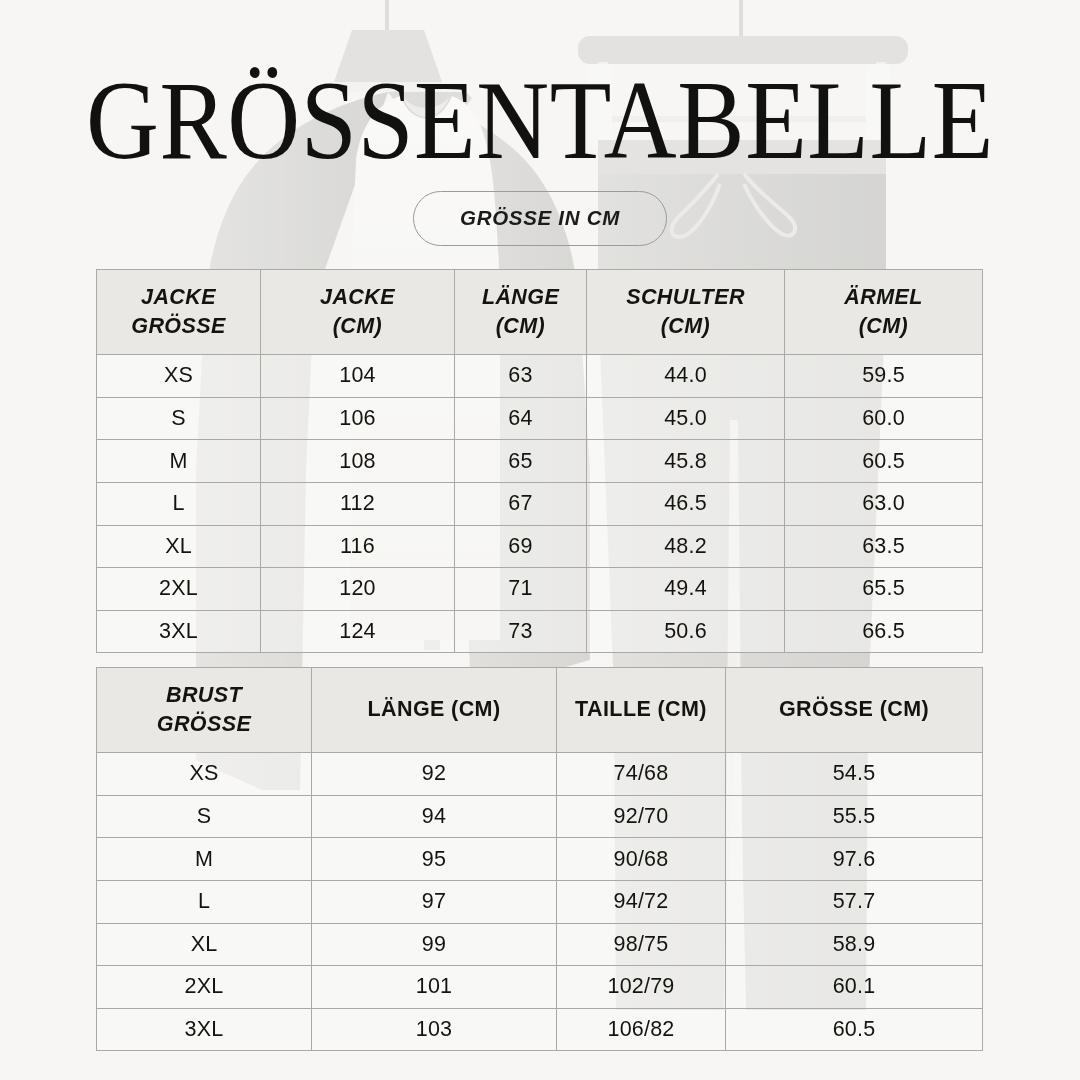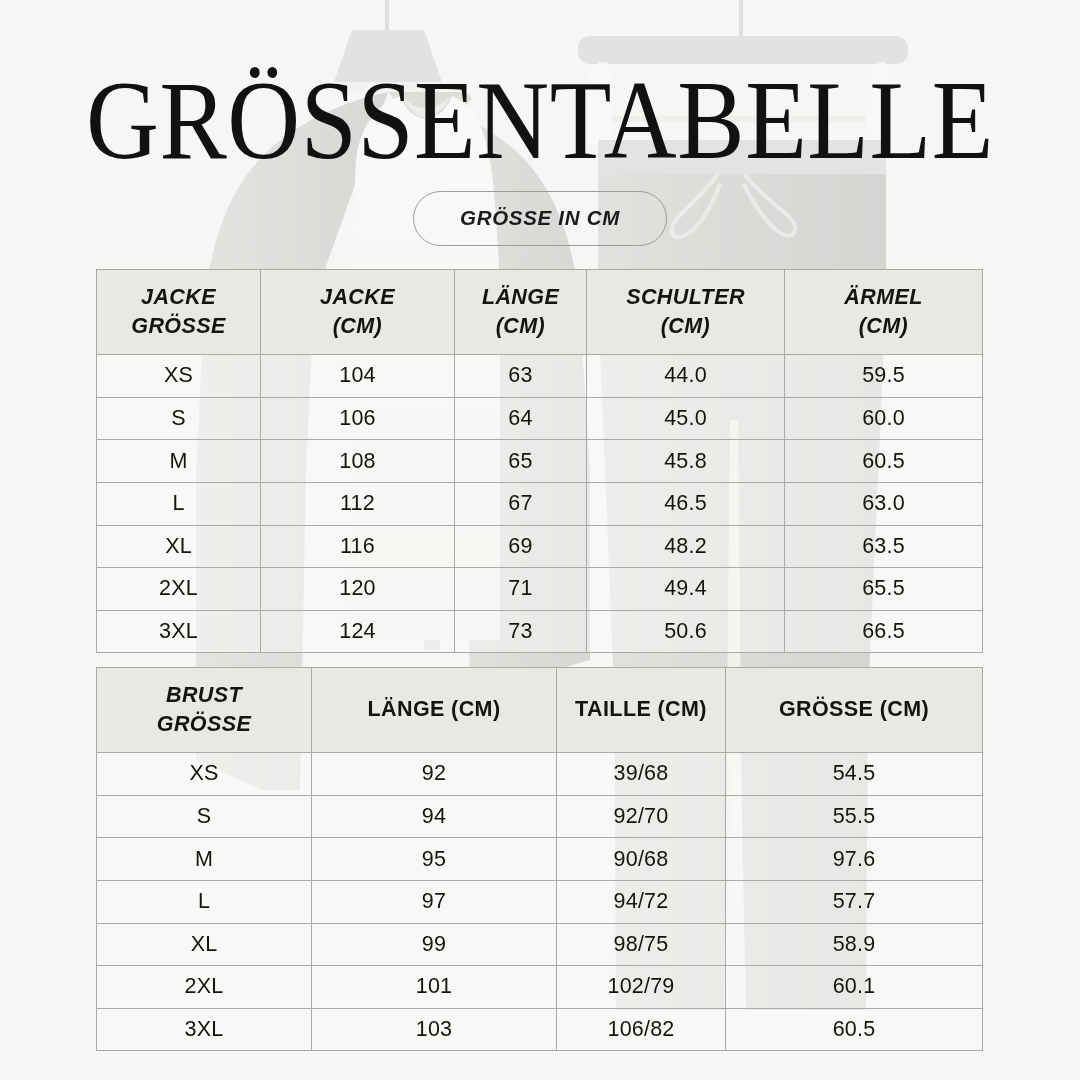--- a/index.html
+++ b/index.html
@@ -305,21 +305,21 @@
         </th>
         <th>LÄNGE (CM)</th>
         <th>TAILLE (CM)</th>
         <th>GRÖSSE (CM)</th>
       </tr>
     </thead>
     <tbody>
       <tr>
         <td>XS</td>
         <td>92</td>
-        <td>39/68</td>
+        <td>74/68</td>
         <td>54.5</td>
       </tr>
       <tr>
         <td>S</td>
         <td>94</td>
         <td>92/70</td>
         <td>55.5</td>
       </tr>
       <tr>
         <td>M</td>

